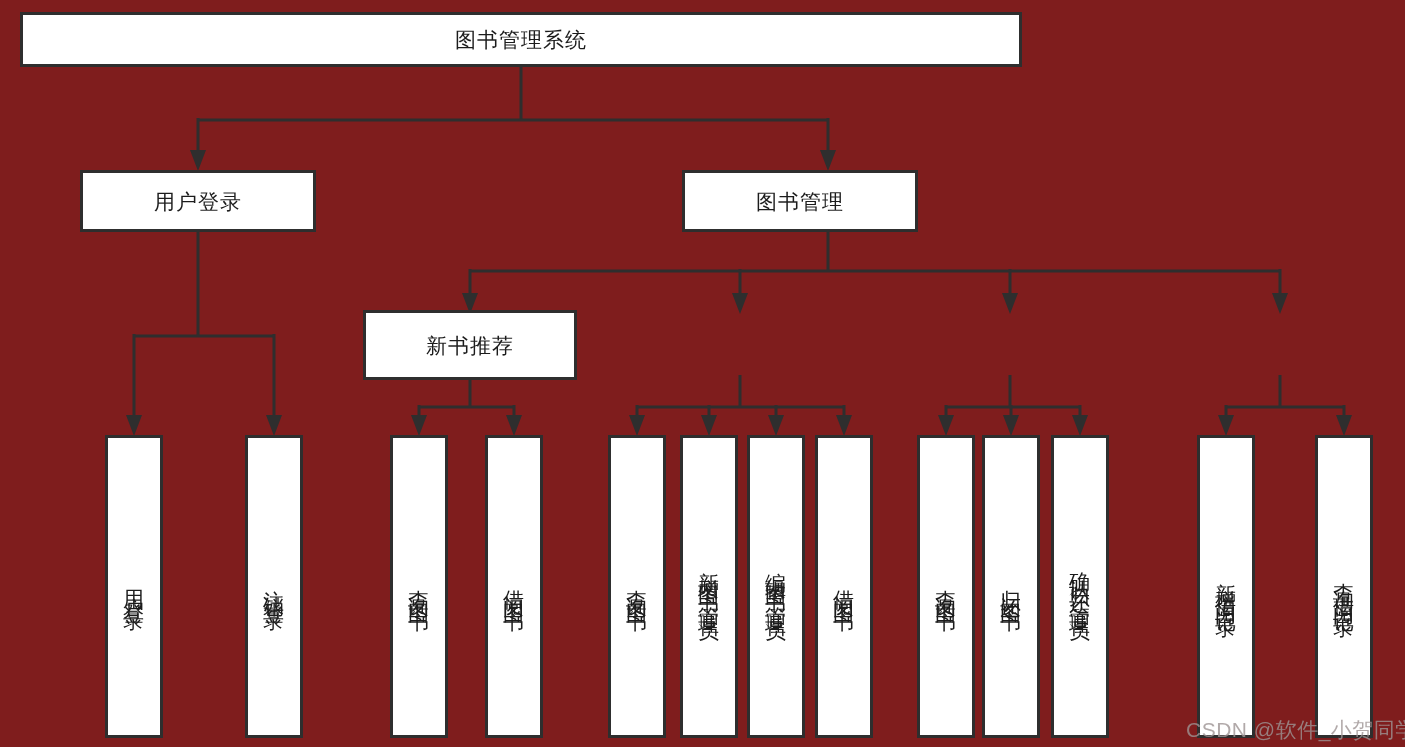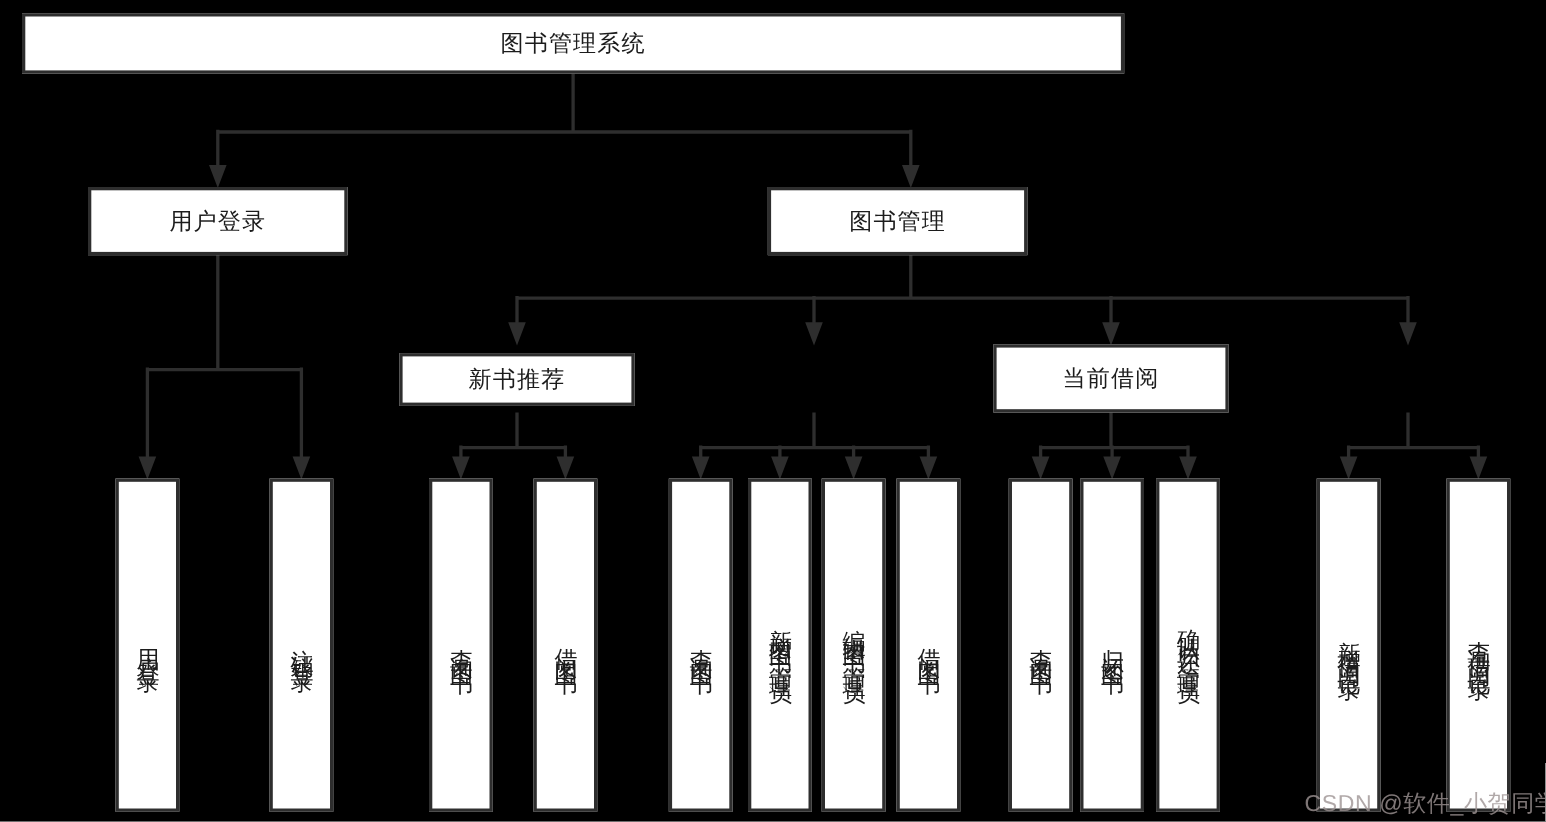--- a/index.html
+++ b/index.html
@@ -1,20 +1,20 @@
 <!DOCTYPE html>
 <html><head>
 <meta charset="utf-8">
 <style>
   html,body { margin:0; padding:0; background:#ffffff; }
   #stage {
     position:relative;
     width:1405px;
     height:747px;
-    background:#000000;
+    background:#7f1d1d;
     font-family:"Liberation Sans","DejaVu Sans",sans-serif;
     overflow:hidden;
   }
   #connector-layer {
     position:absolute;
     left:0; top:0;
     z-index:1;
   }
   .node {
     position:absolute;
@@ -110,29 +110,26 @@
       M1336 415 L1352 415 L1344 436 Z"></path>
   </svg>
 
   <div class="node" style="left:20px;top:12px;width:1002px;height:55px">
     <span>图书管理系统</span>
   </div>
 
   <div class="node" style="left:80px;top:170px;width:236px;height:62px">
     <span>用户登录</span>
   </div>
-  <div class="node" style="left:698px;top:170px;width:236px;height:62px">
+  <div class="node" style="left:682px;top:170px;width:236px;height:62px">
     <span>图书管理</span>
   </div>
 
-  <div class="node" style="left:363px;top:321px;width:214px;height:48px">
+  <div class="node" style="left:363px;top:310px;width:214px;height:70px">
     <span>新书推荐</span>
-  </div>
-  <div class="node" style="left:903px;top:313px;width:214px;height:62px">
-    <span>当前借阅</span>
   </div>
 
   <div class="node vert" style="left:105px;top:435px;width:58px;height:303px">
     <span>用户登录</span>
   </div>
   <div class="node vert" style="left:245px;top:435px;width:58px;height:303px">
     <span>注销登录</span>
   </div>
 
   <div class="node vert" style="left:390px;top:435px;width:58px;height:303px">

